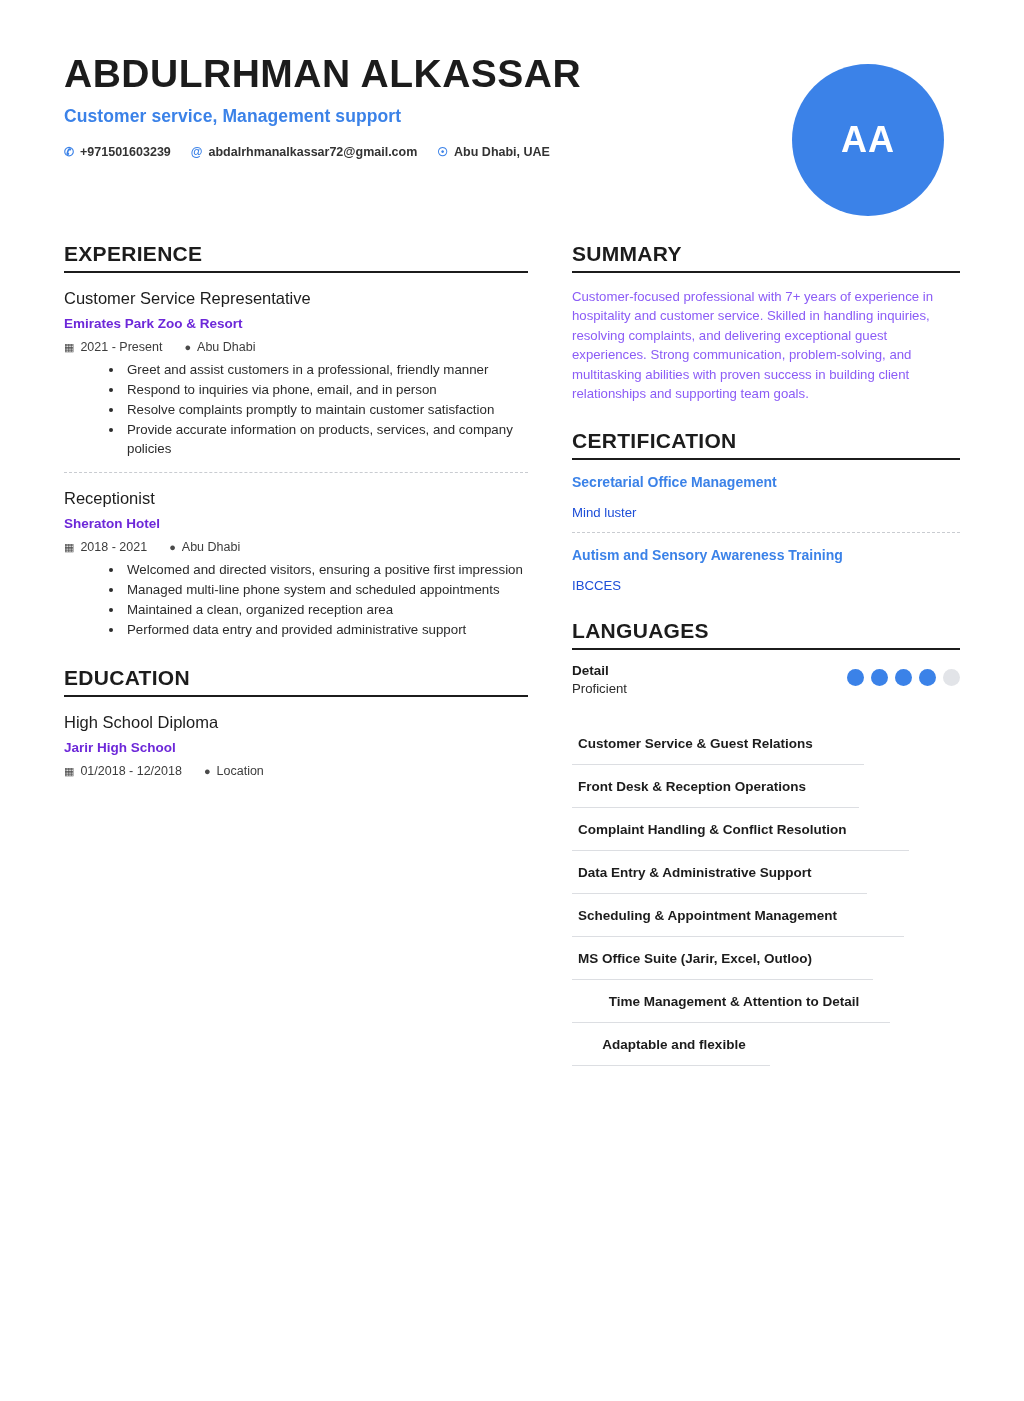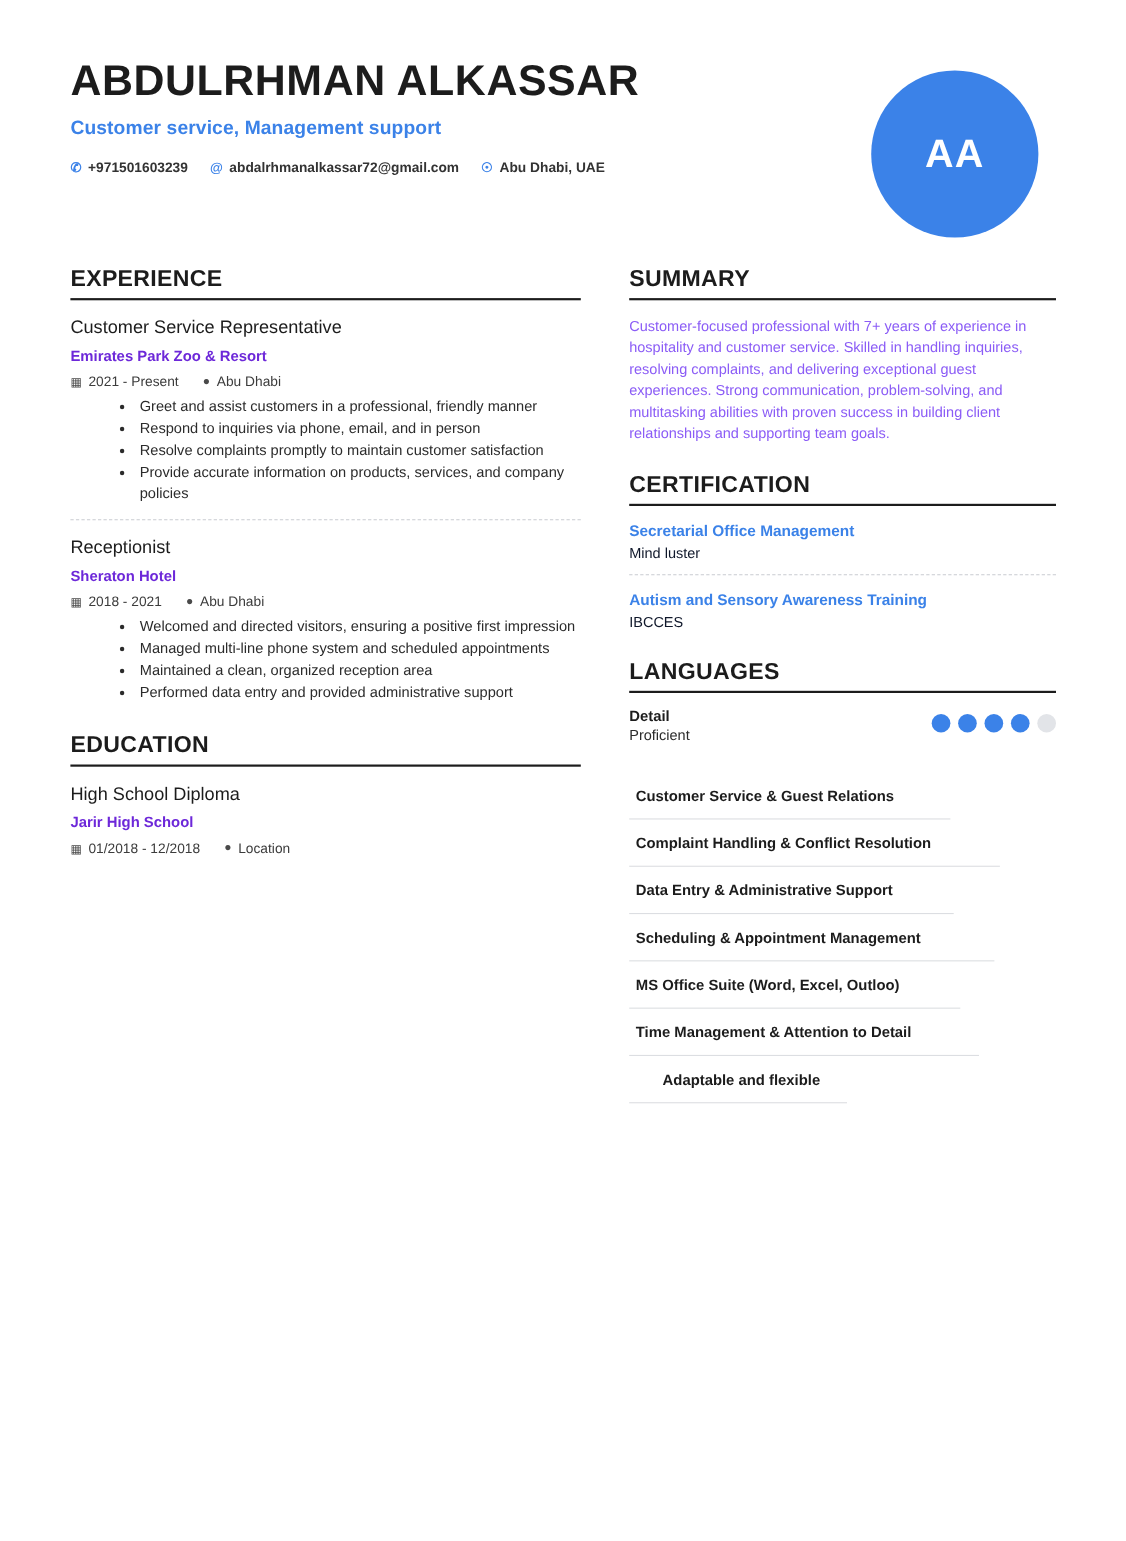--- a/index.html
+++ b/index.html
@@ -113,21 +113,21 @@
     margin-top: 14px;
     font-size: 13.2px;
     line-height: 1.47;
     color: #8b5cf6;
   }
 
   
   .cert { padding-top: 14px; }
   .cert + .cert { margin-top: 12px; border-top: 1px dashed #c9ccd1; }
   .cert-name { font-size: 14px; font-weight: bold; color: #3b82e8; }
-  .cert-issuer { font-size: 13.2px; color: #0f172a; margin-top: 5px; }
+  .cert-issuer { font-size: 13.2px; color: #1d4ed8; margin-top: 15px; }
 
   
   .lang { padding-top: 13px; display: flex; align-items: flex-start; justify-content: space-between; }
   .lang + .lang { margin-top: 11px; border-top: 1px dashed #c9ccd1; }
   .lang-name { font-size: 13.5px; font-weight: bold; color: #1c1c1c; }
   .lang-level { font-size: 13.2px; color: #2b2b2b; margin-top: 3px; }
   .dots { display: flex; gap: 7px; margin-top: 6px; }
   .dot { width: 17px; height: 17px; border-radius: 50%; background: #e2e4e8; }
   .dot.on { background: #3b82e8; }
 
@@ -270,23 +270,24 @@
             <span class="dot on"></span>
             <span class="dot on"></span>
             <span class="dot on"></span>
             <span class="dot"></span>
           </div>
         </div>
       </div>
 
       <div class="section">
         <div class="skill" style="width:292px;">Customer Service &amp; Guest Relations</div>
+        <div class="skill" style="width:287px;">Front Desk &amp; Reception Operations</div>
         <div class="skill" style="width:337px;">Complaint Handling &amp; Conflict Resolution</div>
         <div class="skill" style="width:295px;">Data Entry &amp; Administrative Support</div>
         <div class="skill" style="width:332px;">Scheduling &amp; Appointment Management</div>
-        <div class="skill" style="width:301px;">MS Office Suite (Word, Excel, Outloo)</div>
-        <div class="skill" style="width:318px;">Time Management &amp; Attention to Detail</div>
+        <div class="skill" style="width:301px;">MS Office Suite (Jarir, Excel, Outloo)</div>
+        <div class="skill" style="width:318px;text-align:center;">Time Management &amp; Attention to Detail</div>
         <div class="skill" style="width:198px;text-align:center;">Adaptable and flexible</div>
       </div>
 
     </div>
   </div>
 </div>
 
 </body></html>

